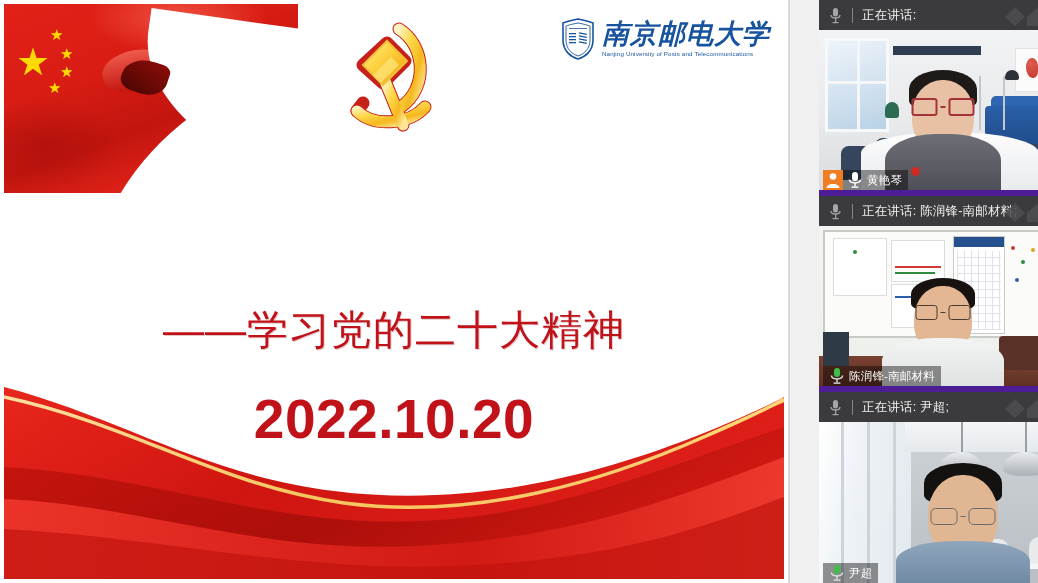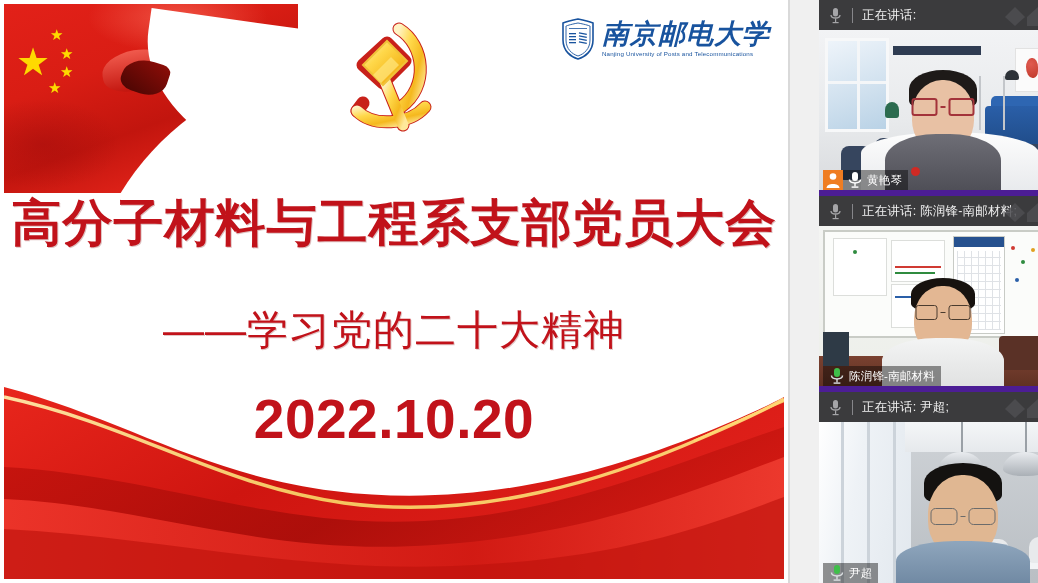--- a/index.html
+++ b/index.html
@@ -547,21 +547,20 @@
             <rect x="18" y="24" width="8" height="1.3" transform="rotate(12 22 24)"></rect>
             <rect x="8" y="10" width="18" height="1" opacity="0.8"></rect>
           </g>
         </svg>
         <div class="univ-text">
           <div class="univ-cn">南京邮电大学</div>
           <div class="univ-en">Nanjing University of Posts and Telecommunications</div>
         </div>
       </div>
 
-      <div class="title-main">高分子材料与工程系支部党员大会</div>
       <div class="title-sub">——学习党的二十大精神</div>
       <div class="title-date">2022.10.20</div>
 
       <div class="waves">
         <svg viewBox="0 0 780 200" preserveAspectRatio="none" xmlns="http://www.w3.org/2000/svg">
           <defs>
             <linearGradient id="wv1" x1="0" y1="0" x2="1" y2="0.4">
               <stop offset="0%" stop-color="#e8261c"></stop>
               <stop offset="45%" stop-color="#cf1510"></stop>
               <stop offset="100%" stop-color="#e0201a"></stop>

